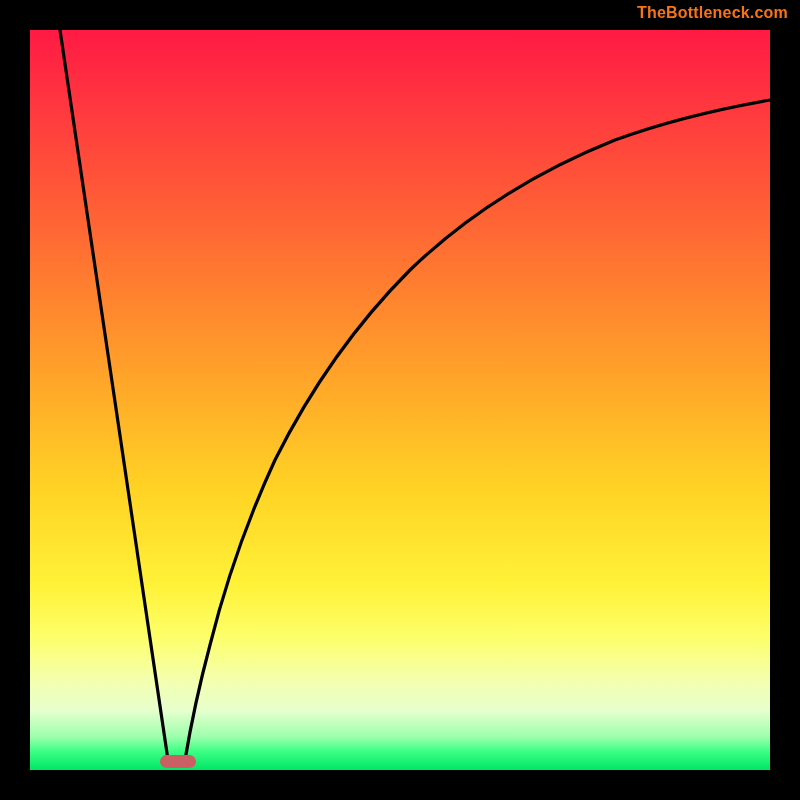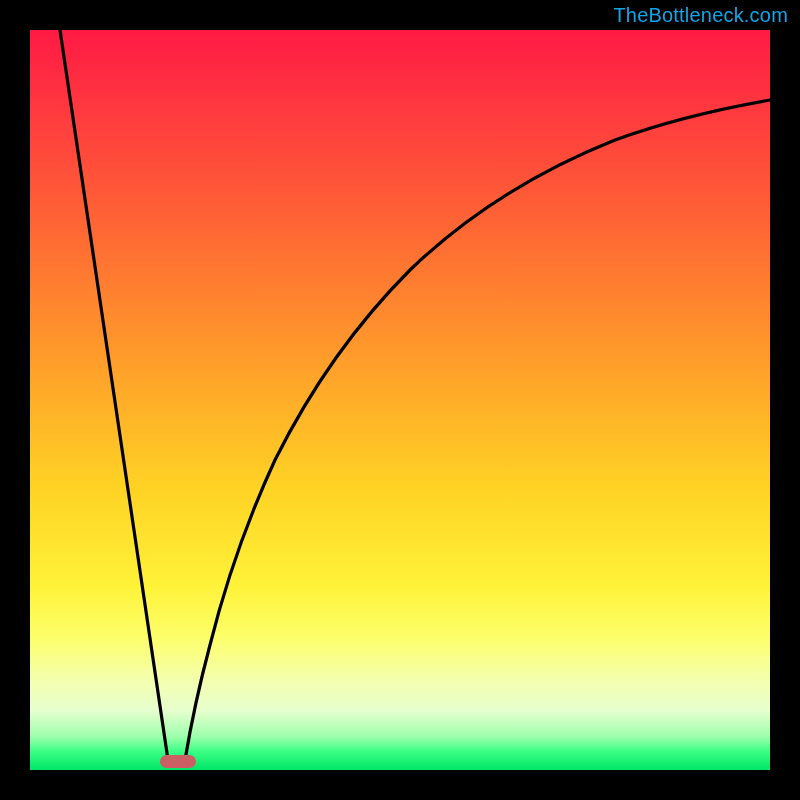--- a/index.html
+++ b/index.html
@@ -29,24 +29,24 @@
       #e6ffce 92%,
       #9dffac 95.5%,
       #3bff84 97.5%,
       #00e667 100%
     );
   }
   .watermark {
     position: absolute;
     top: 4px;
     right: 12px;
-    color: #0ea5e9;
-    font-size: 20px;
+    color: #f97316;
+    font-size: 16px;
     letter-spacing: 0.2px;
-    font-weight: 400;
+    font-weight: 700;
     font-family: Arial, Helvetica, sans-serif;
   }
   svg.curves {
     position: absolute;
     left: 0;
     top: 0;
     width: 740px;
     height: 740px;
   }
   .marker {

